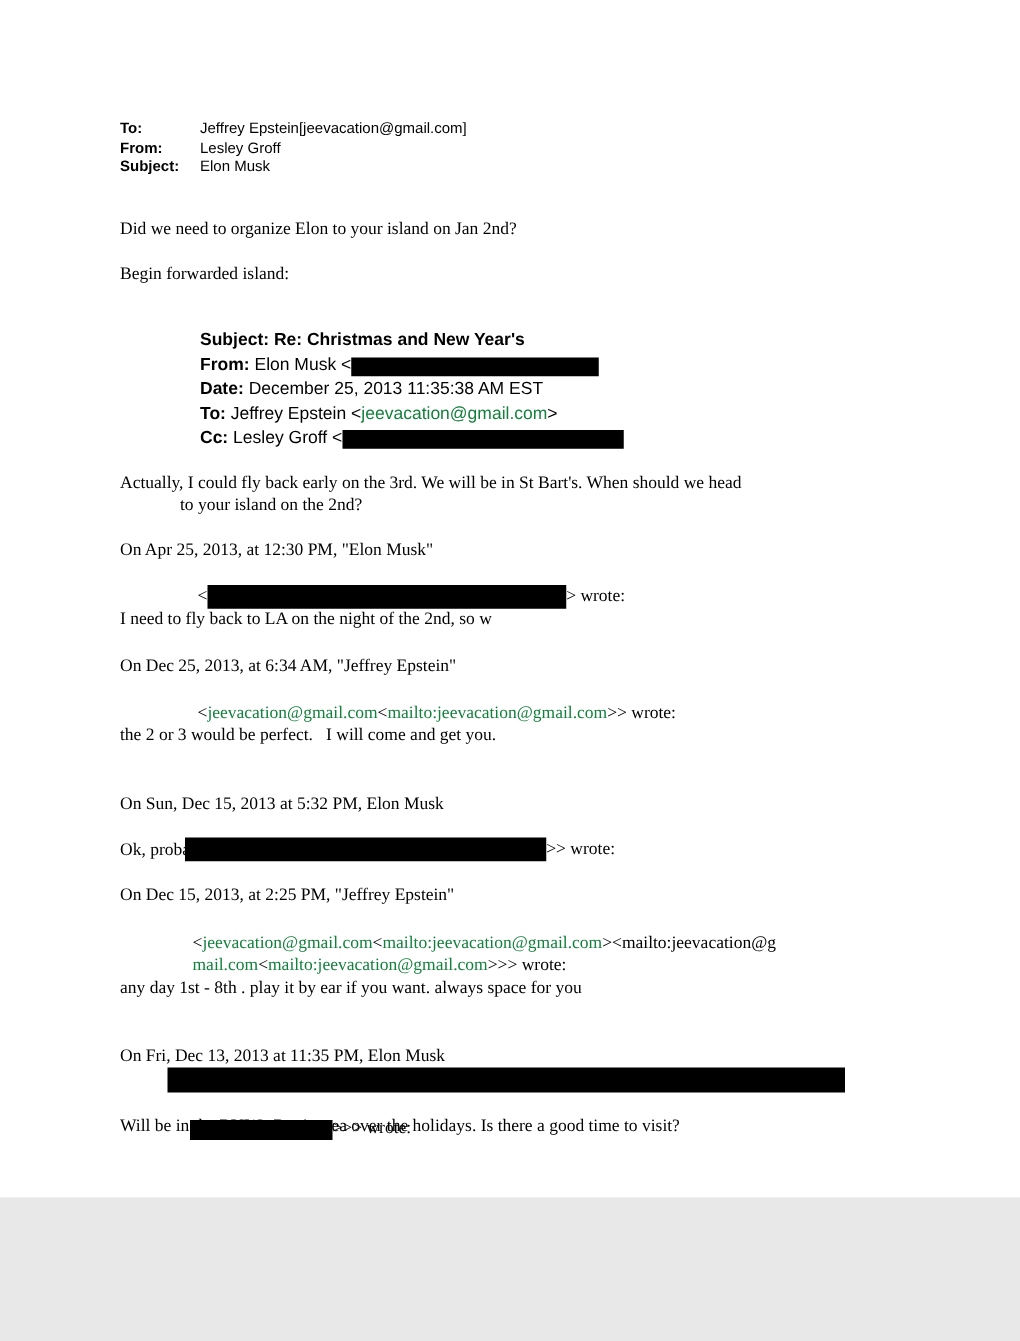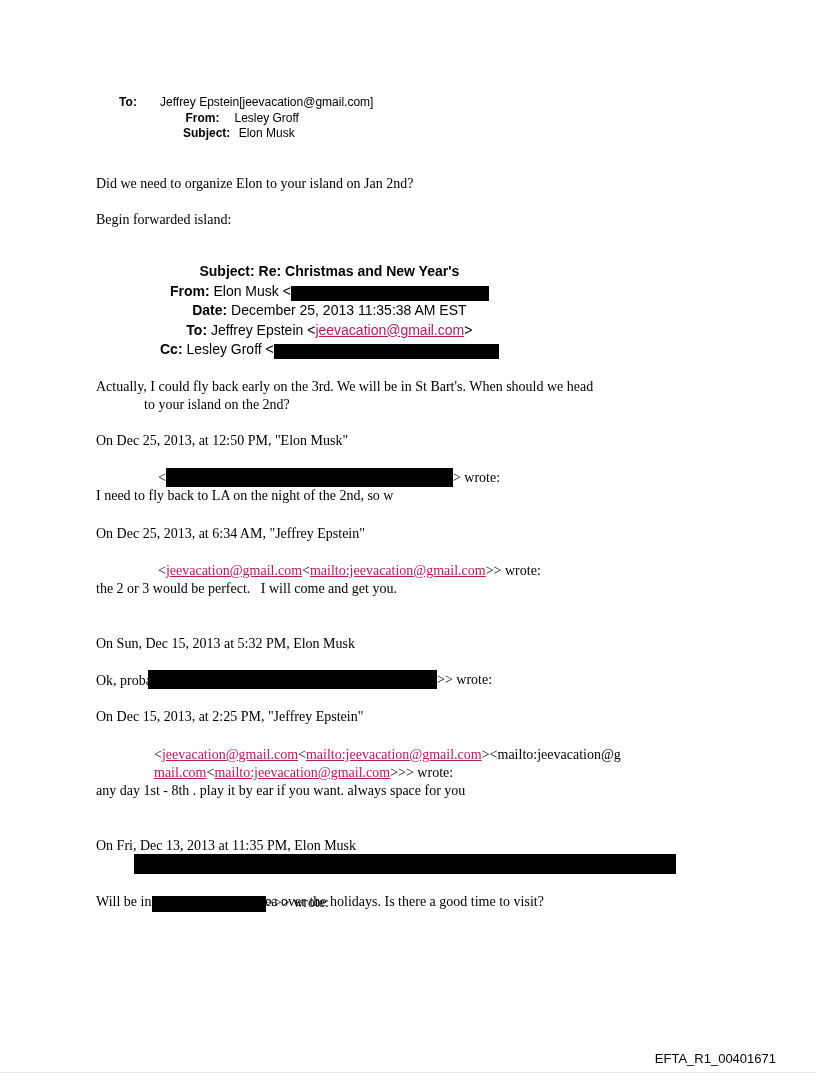--- a/index.html
+++ b/index.html
@@ -1,38 +1,37 @@
 <!DOCTYPE html>
 <html><head>
 <meta charset="utf-8">
 <style>
   html, body { margin: 0; padding: 0; background: #e8e8e8; }
   .page {
     position: relative;
     width: 816px;
-    height: 1072px;
+    height: 958px;
     background: #ffffff;
     margin: 0 auto;
     overflow: hidden;
     font-family: "Liberation Serif", serif;
     color: #000000;
-    text-align: center;
   }
   .abs { position: absolute; }
   .sans { font-family: "Liberation Sans", sans-serif; }
   .serif { font-family: "Liberation Serif", serif; font-size: 14px; line-height: 19px; white-space: pre-wrap; }
   
   .hdr { font-size: 12px; line-height: 15.6px; }
   .hdr-row { white-space: nowrap; }
   .hdr-label { display: inline-block; width: 64px; font-weight: bold; }
   
   .fwd { font-size: 14px; line-height: 19.6px; }
   .fwd b { font-weight: bold; }
   
-  .lnk { color: #be185d; text-decoration: underline; }
+  .lnk { color: #15803d; }
   
   .redact {
     display: inline-block;
     background: #000000;
     vertical-align: text-bottom;
     margin-bottom: -2px;
   }
   .bates { font-family: "Liberation Sans", sans-serif; font-size: 13px; }
 </style>
 </head>
@@ -75,21 +74,21 @@
     </div>
     <div>
       <b>Cc:</b>
       <span>Lesley Groff &lt;</span><span class="redact" style="width:225px; height:15px;"></span>
     </div>
   </div>
 
   <div class="abs serif" style="left:96px; top:377px;">Actually, I could fly back early on the 3rd. We will be in St Bart's. When should we head</div>
   <div class="abs serif" style="left:144px; top:395px;">to your island on the 2nd?</div>
 
-  <div class="abs serif" style="left:96px; top:431px;">On Dec 25, 2013, at 12:50 PM, "Elon Musk"</div>
+  <div class="abs serif" style="left:96px; top:431px;">On Apr 25, 2013, at 12:30 PM, "Elon Musk"</div>
   <div class="abs serif" style="left:144px; top:449px;">
     <span>&lt;</span><span class="redact" style="width:287px; height:19px;"></span><span>&gt; wrote:</span>
   </div>
   <div class="abs serif" style="left:96px; top:486px;">I need to fly back to LA on the night of the 2nd, so w</div>
 
   <div class="abs serif" style="left:96px; top:524px;">On Dec 25, 2013, at 6:34 AM, "Jeffrey Epstein"</div>
   <div class="abs serif" style="left:144px; top:542px;">
     <span>&lt;</span><span class="lnk">jeevacation@gmail.com</span><span>&lt;</span><span class="lnk">mailto:jeevacation@gmail.com</span><span>&gt;&gt; wrote:</span>
   </div>
   <div class="abs serif" style="left:96px; top:579px;">the 2 or 3 would be perfect.   I will come and get you.</div>

